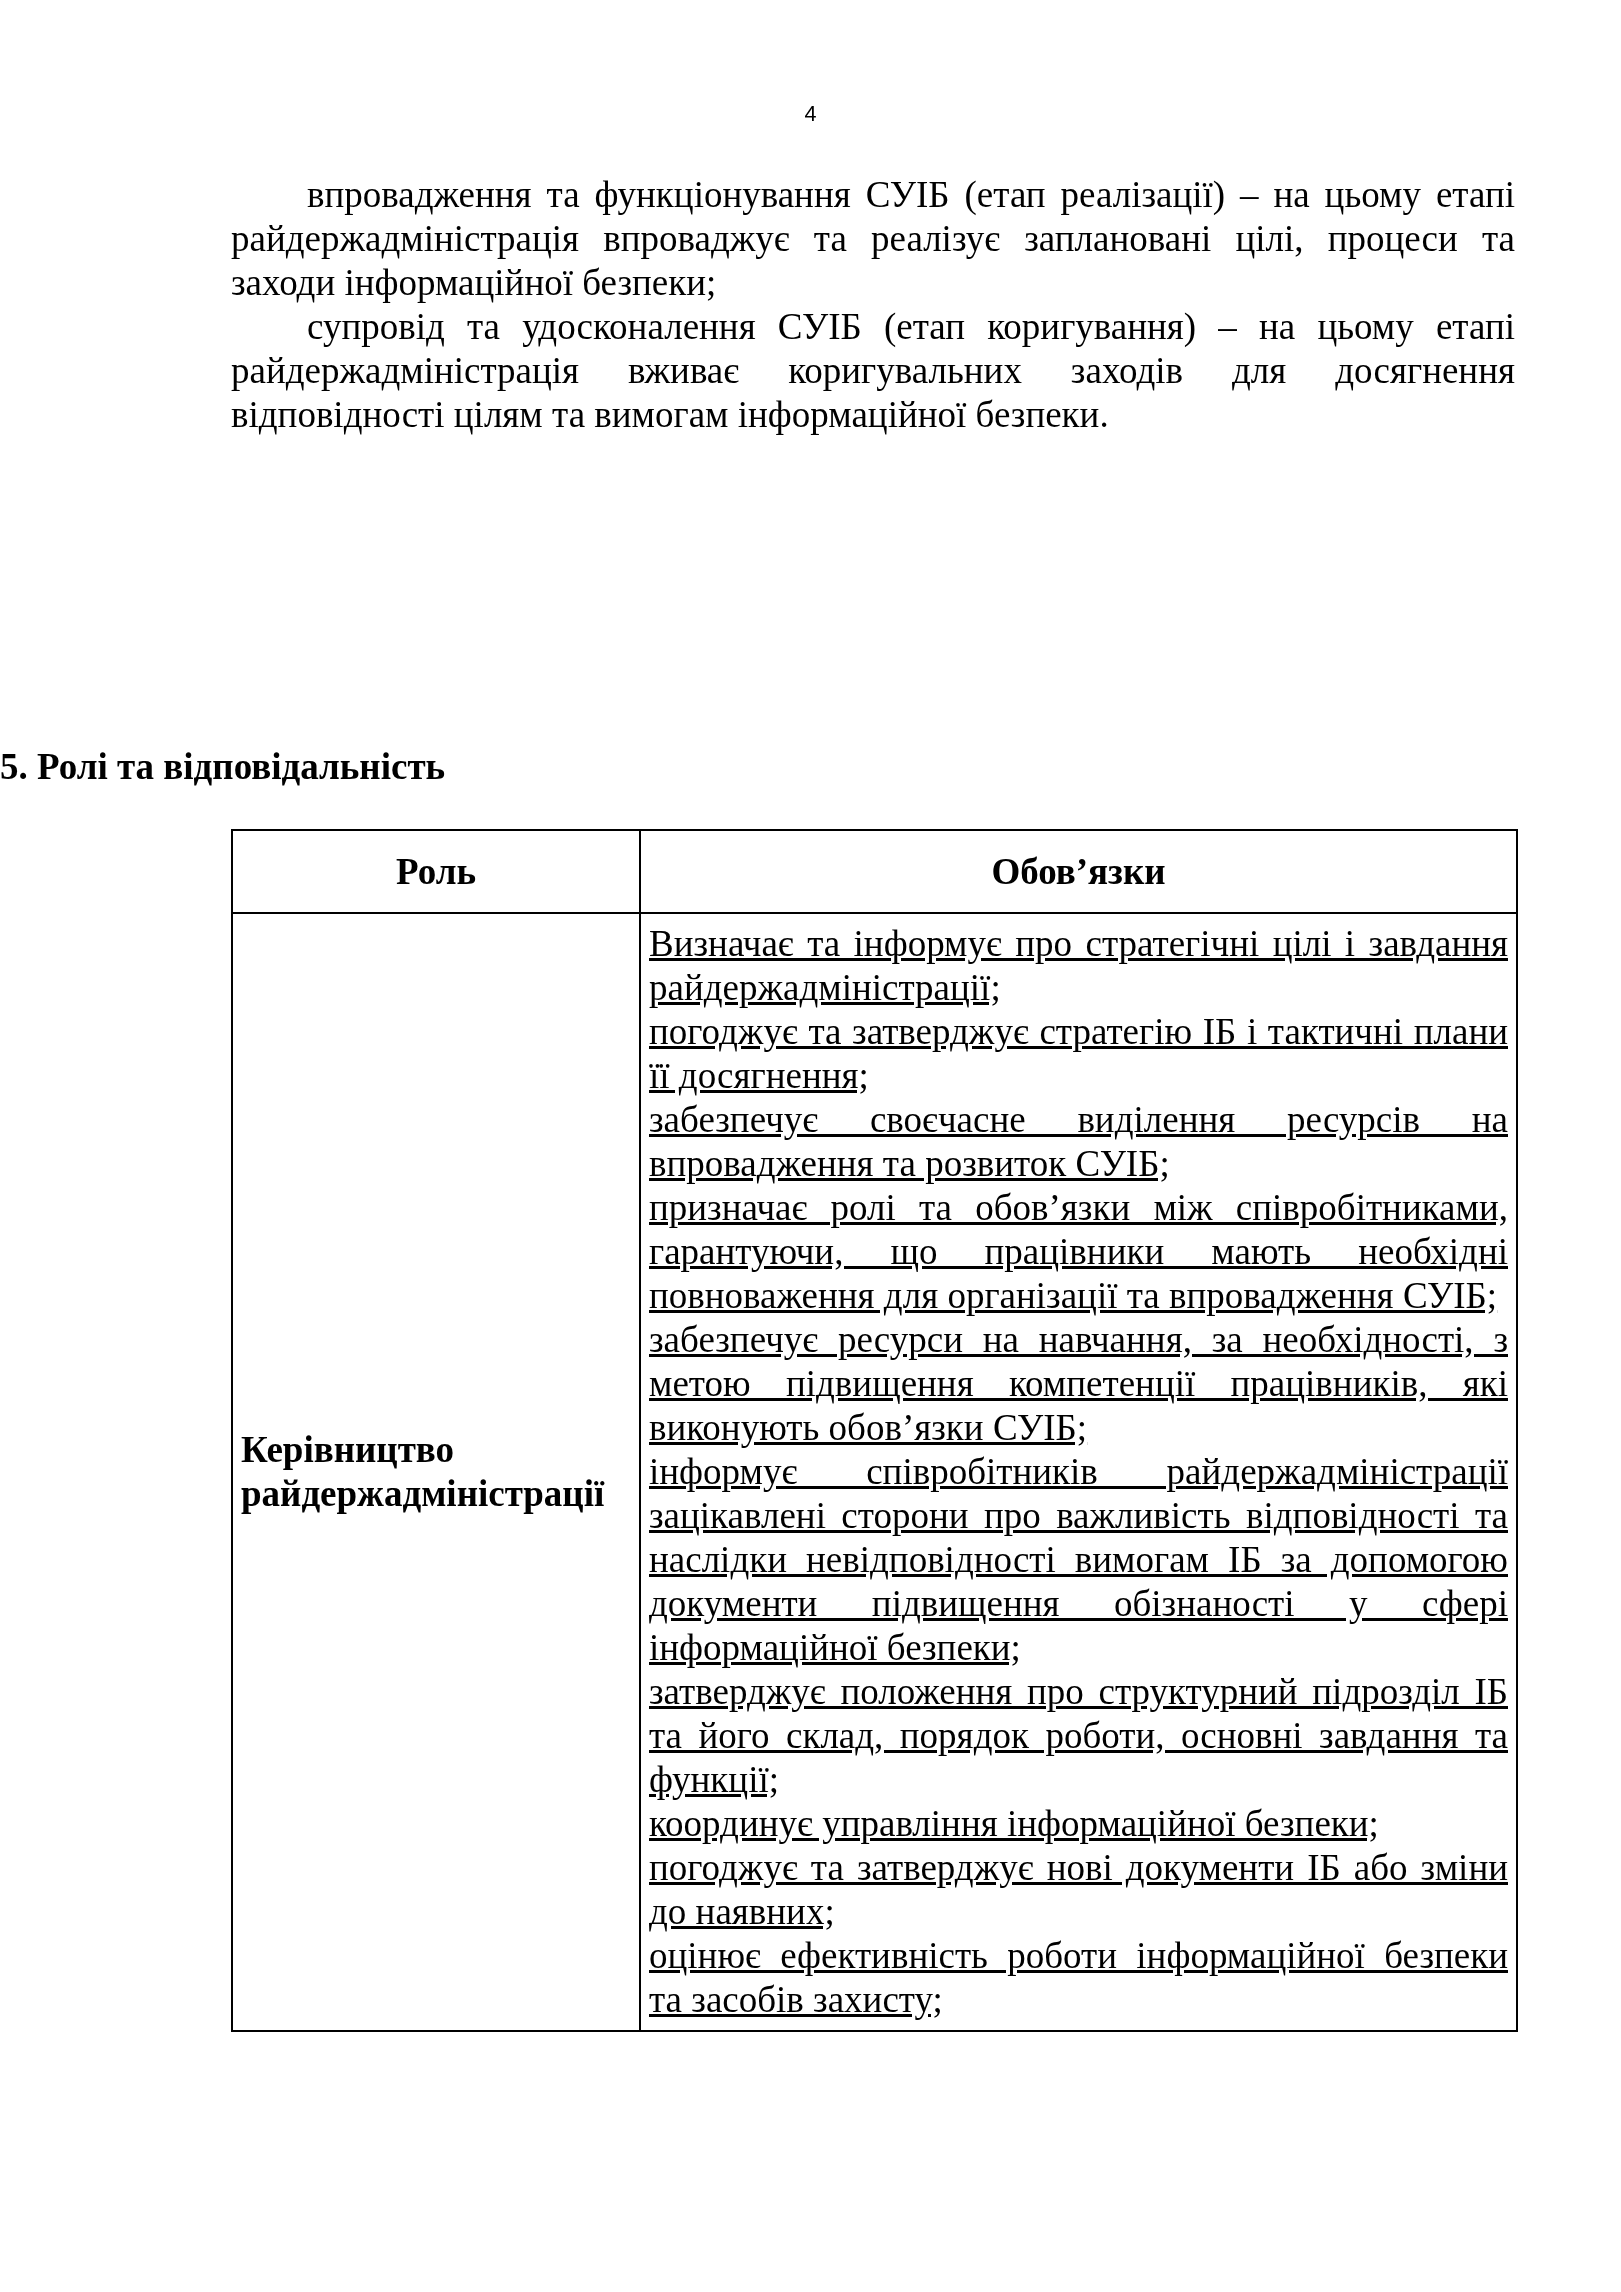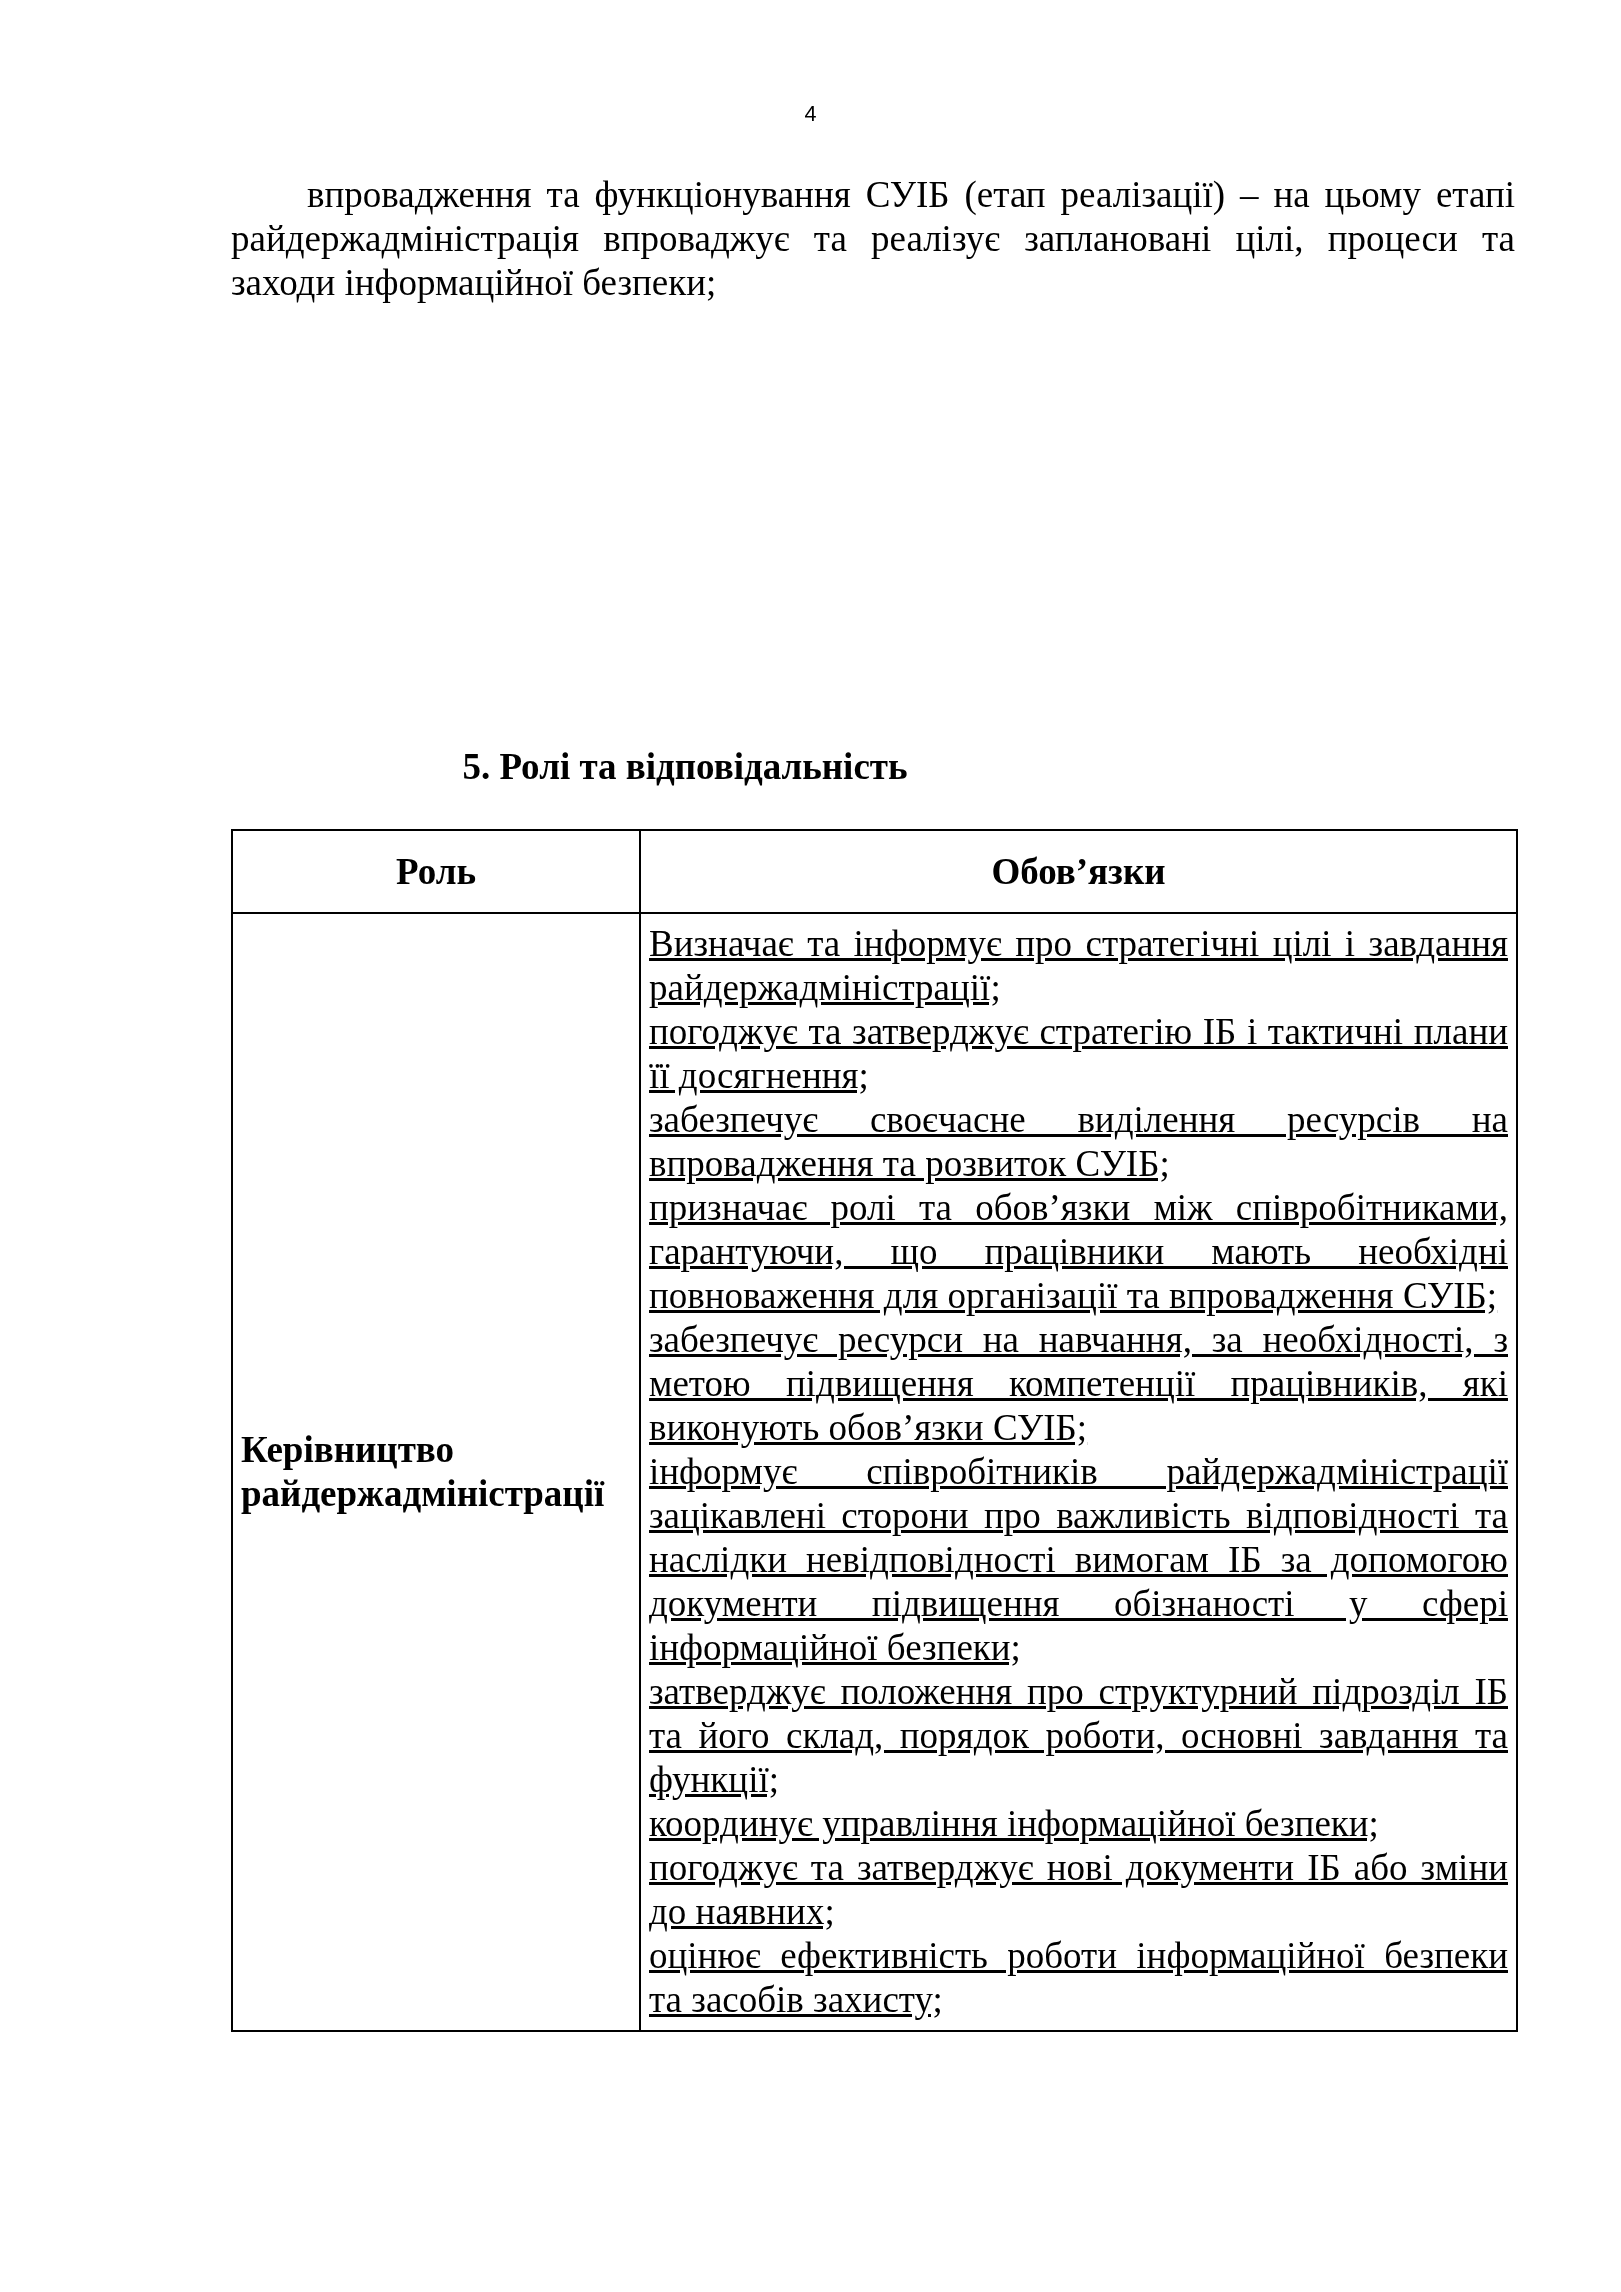--- a/index.html
+++ b/index.html
@@ -3,38 +3,39 @@
 <meta charset="utf-8">
 <style>
   html, body { margin: 0; padding: 0; background: #ffffff; }
   body { width: 1621px; height: 2293px; position: relative; overflow: hidden;
          font-family: "Liberation Serif", "DejaVu Serif", serif; color: #000; }
   .page-number { position: absolute; top: 101px; left: 0; width: 1621px; text-align: center;
                  font-family: "Liberation Sans", "DejaVu Sans", sans-serif; font-size: 21.6px; line-height: 25.5px; }
   .body-text { position: absolute; left: 231px; top: 173px; width: 1284px; font-size: 37px; line-height: 44px; }
   .para { margin: 0; text-align: justify; text-align-last: left; font-family: Liberation Serif, serif; }
   .para .first-indent { display: inline-block; width: 76px; }
-  .section-title { position: absolute; top: 745px; left: 0; width: 1370px; text-align: center;
+  .section-title { position: absolute; top: 745px; left: 0; width: 1370px; text-align: left;
                    font-weight: bold; font-size: 37px; line-height: 43px; }
   table.roles { position: absolute; left: 231px; top: 829px; width: 1285px; border-collapse: collapse; table-layout: fixed; }
   table.roles th, table.roles td { border: 2.9px solid #000; padding: 8px; }
   table.roles th { font-weight: bold; font-size: 37px; height: 65px; text-align: center; vertical-align: middle; }
   col.c-role { width: 408px; }
   col.c-duties { width: 877px; }
   td.role-cell { text-align: left; vertical-align: middle; font-weight: bold; font-size: 37px; line-height: 44px; padding: 0 5.9px; }
   td.duties-cell { vertical-align: top; font-size: 37px; line-height: 44px; padding: 0 13.7px 5.9px 13.7px; }
   .duty { margin: 0; text-align: justify; text-align-last: left; text-decoration: underline; }
 </style>
 </head>
 <body>
 
 <div class="page-number">4</div>
 
 <div class="body-text">
   <p class="para"><span class="first-indent"></span><span>впровадження та функціонування СУІБ (етап реалізації) – на цьому етапі райдержадміністрація впроваджує та реалізує заплановані цілі, процеси та заходи інформаційної безпеки;</span></p>
+  <p class="para"><span class="first-indent"></span><span>супровід та удосконалення СУІБ (етап коригування) – на цьому етапі райдержадміністрація вживає коригувальних заходів для досягнення відповідності цілям та вимогам інформаційної безпеки.</span></p>
 </div>
 
 <div class="section-title">5. Ролі та відповідальність</div>
 
 <table class="roles">
   <colgroup>
     <col class="c-role">
     <col class="c-duties">
   </colgroup>
   <thead>

